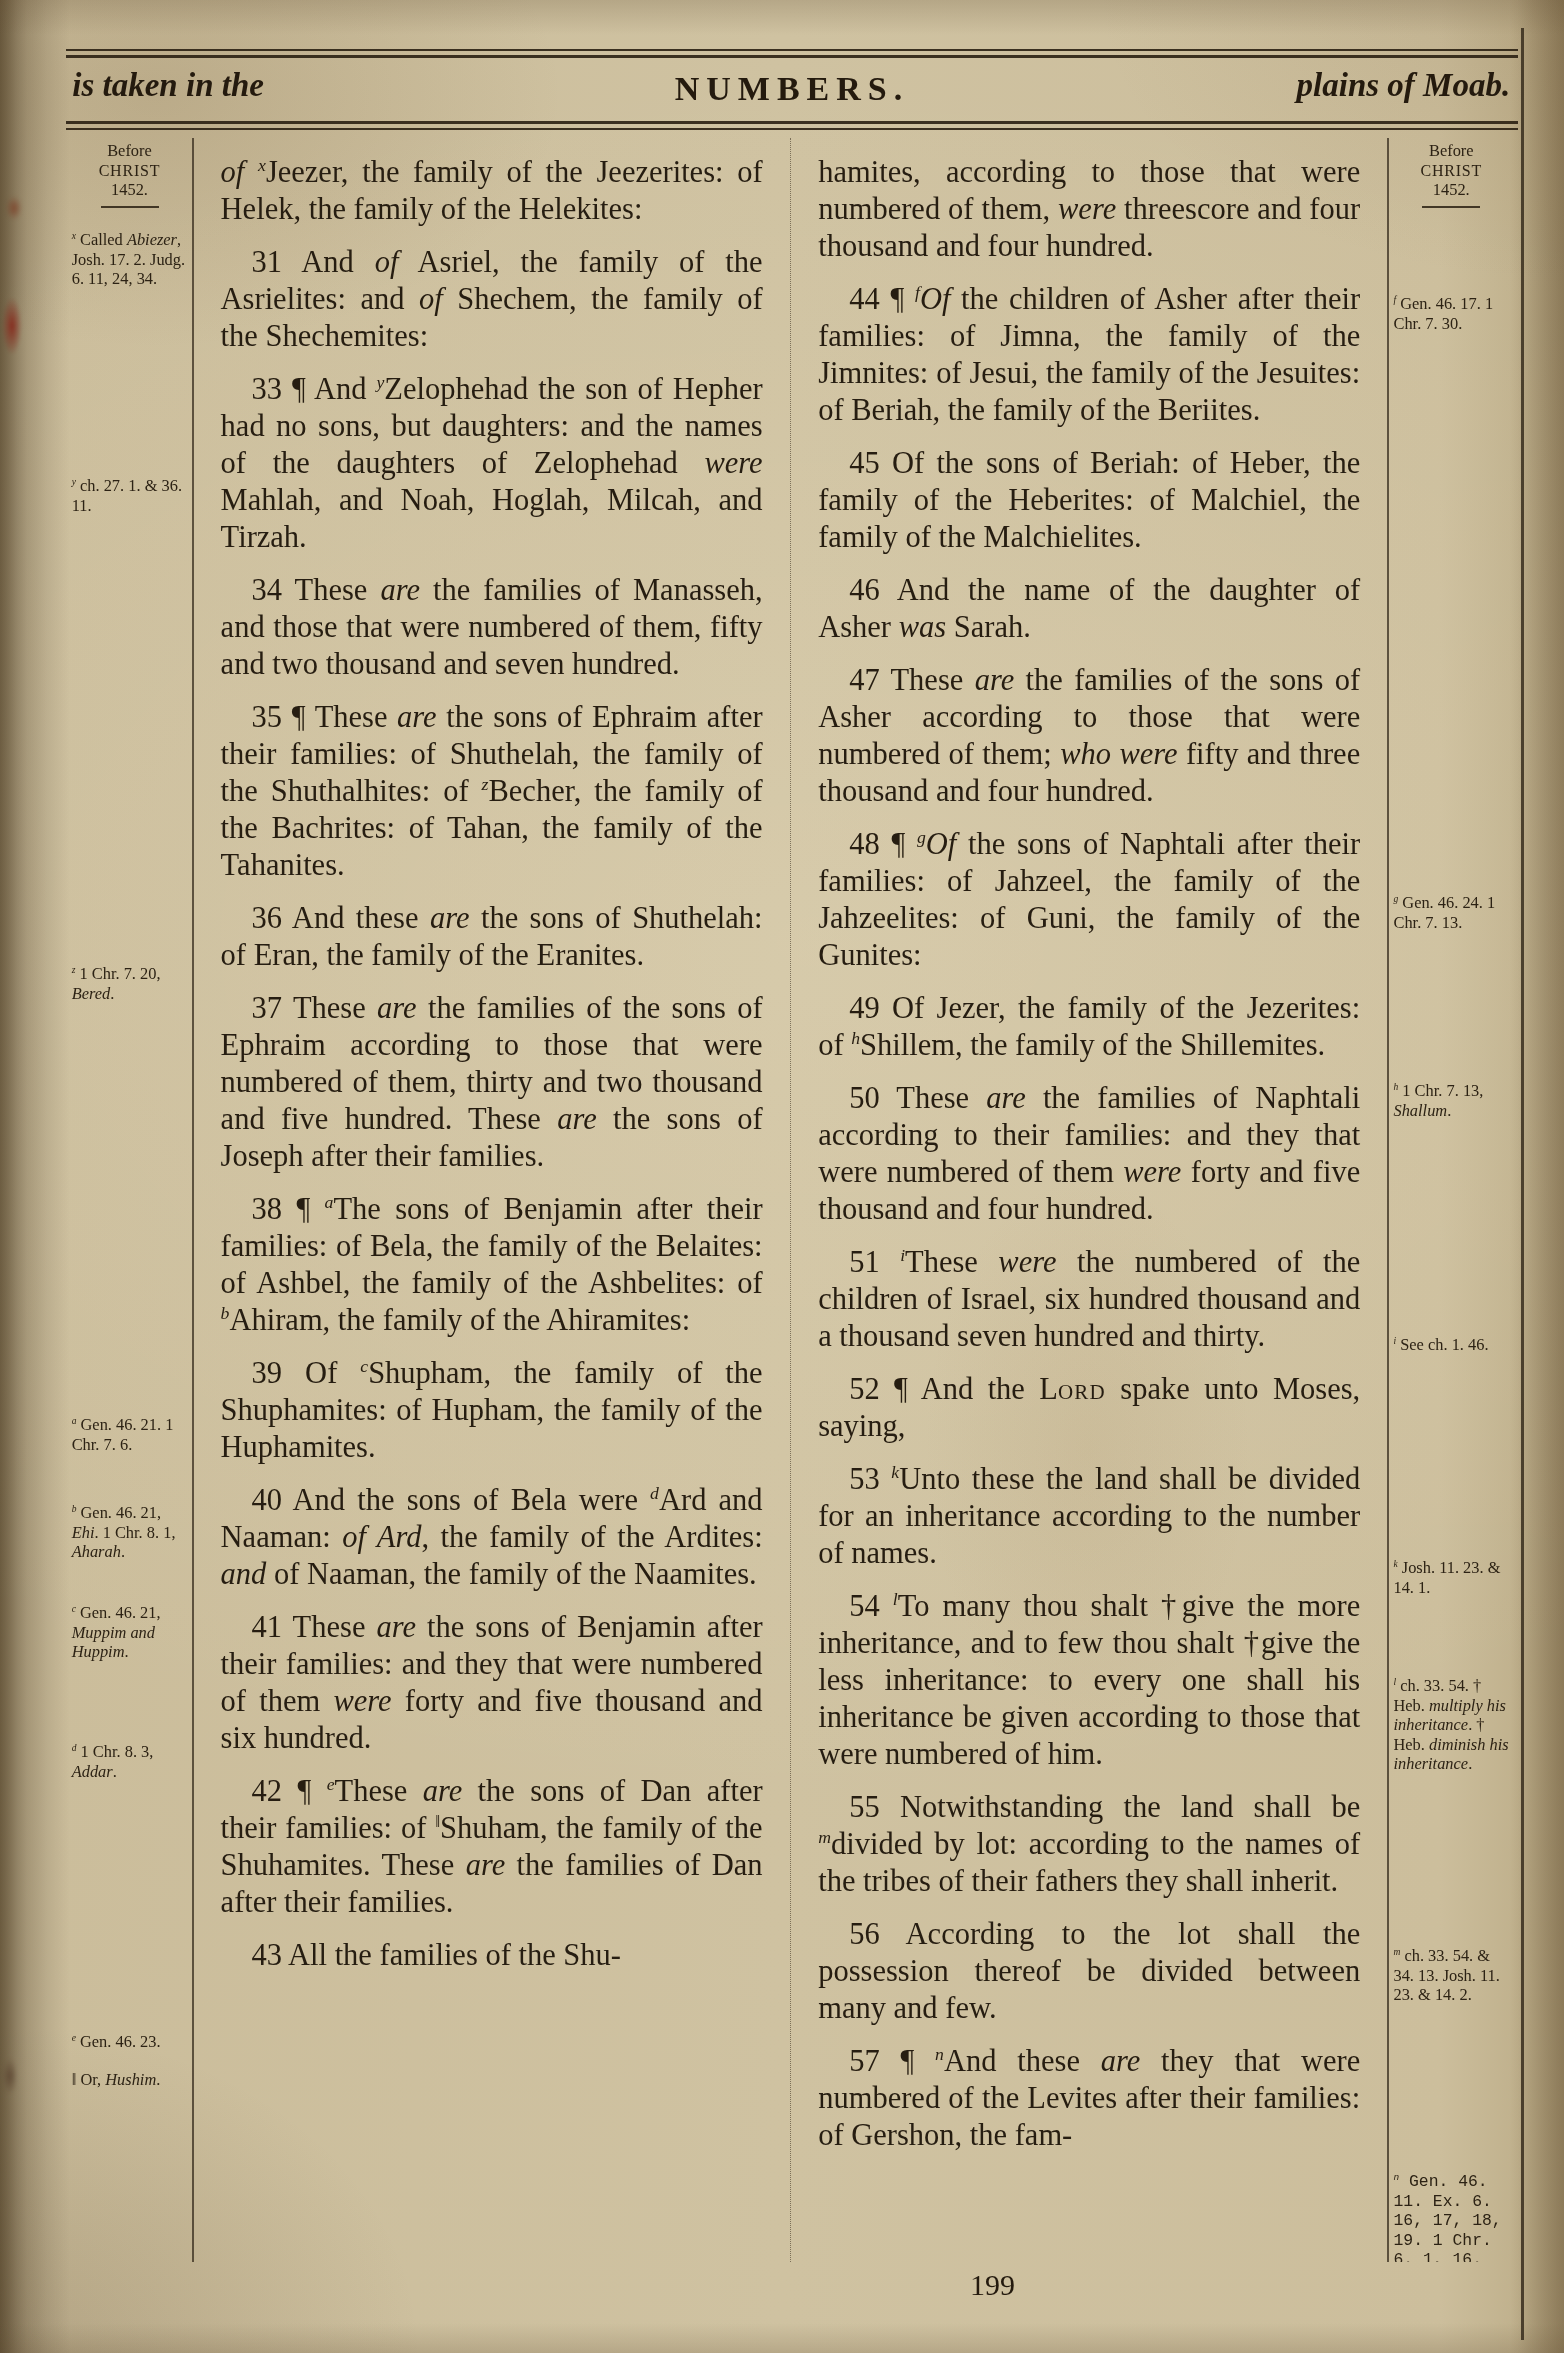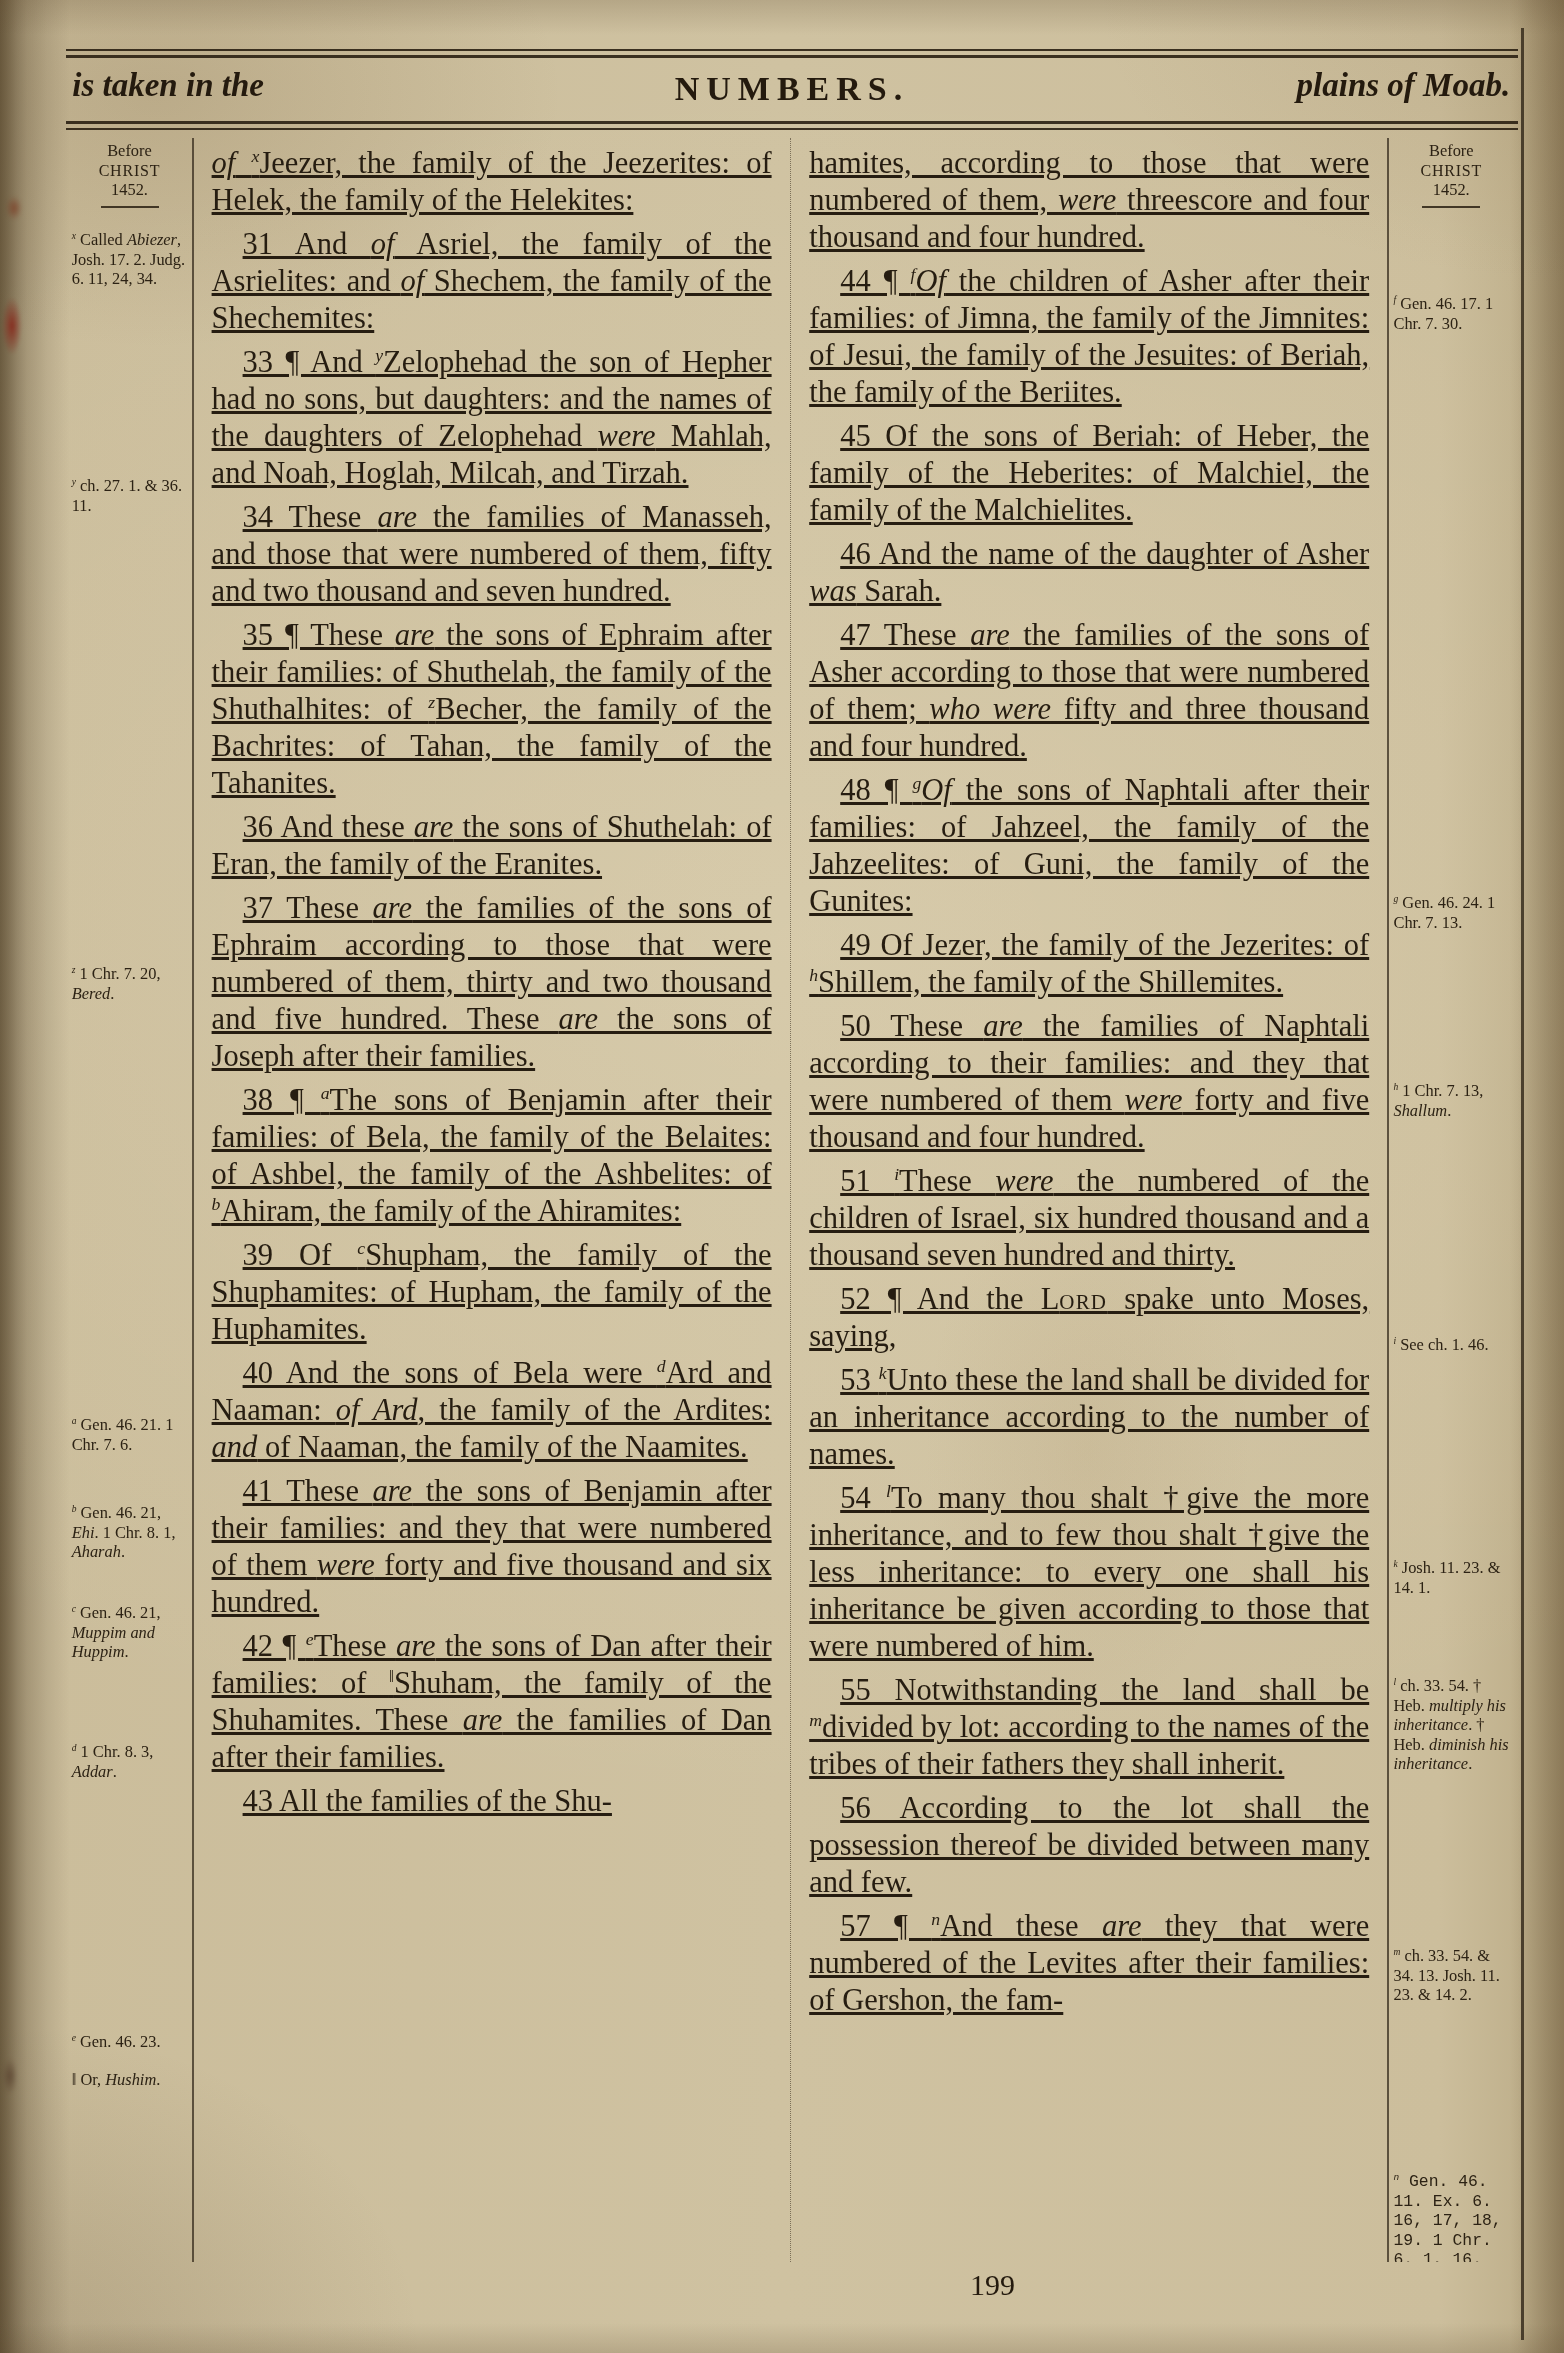--- a/index.html
+++ b/index.html
@@ -53,21 +53,21 @@
     position:absolute;left:67px;right:50px;top:138px;height:2124px;
     display:grid;grid-template-columns:125px 1.6px 596px 1.6px 596px 1.6px 125px;
   }
   .vrule{background:rgba(55,44,30,.75);}
   .vrule.center{background:none;border-left:1.6px dotted rgba(55,44,30,.55);}
 
   .text-col{
     padding:0 11px;height:100%;overflow:hidden;
     font-size:30.5px;line-height:37px;text-align:justify;
   }
-  .text-col p.verse{margin:7px;text-indent:31px;text-decoration:underline;}
+  .text-col p.verse{margin:16px;text-indent:31px;}
   .text-col p.verse.cont{text-indent:0;}
   sup{font-size:.58em;line-height:0;font-style:italic;vertical-align:super;}
   .sc{font-variant:small-caps;letter-spacing:1.2px;}
 
   .margin-col{position:relative;padding:0 4.7px;height:100%;overflow:hidden;
     font-size:16.4px;line-height:19.6px;color:#2c2214;}
   .bc-heading{text-align:center;padding-top:3.1px;}
   .bc-heading .l1{display:block;font-size:16.4px;}
   .bc-heading .l2{display:block;font-size:16px;letter-spacing:0.8px;}
   .bc-heading .l3{display:block;font-size:16.4px;}

